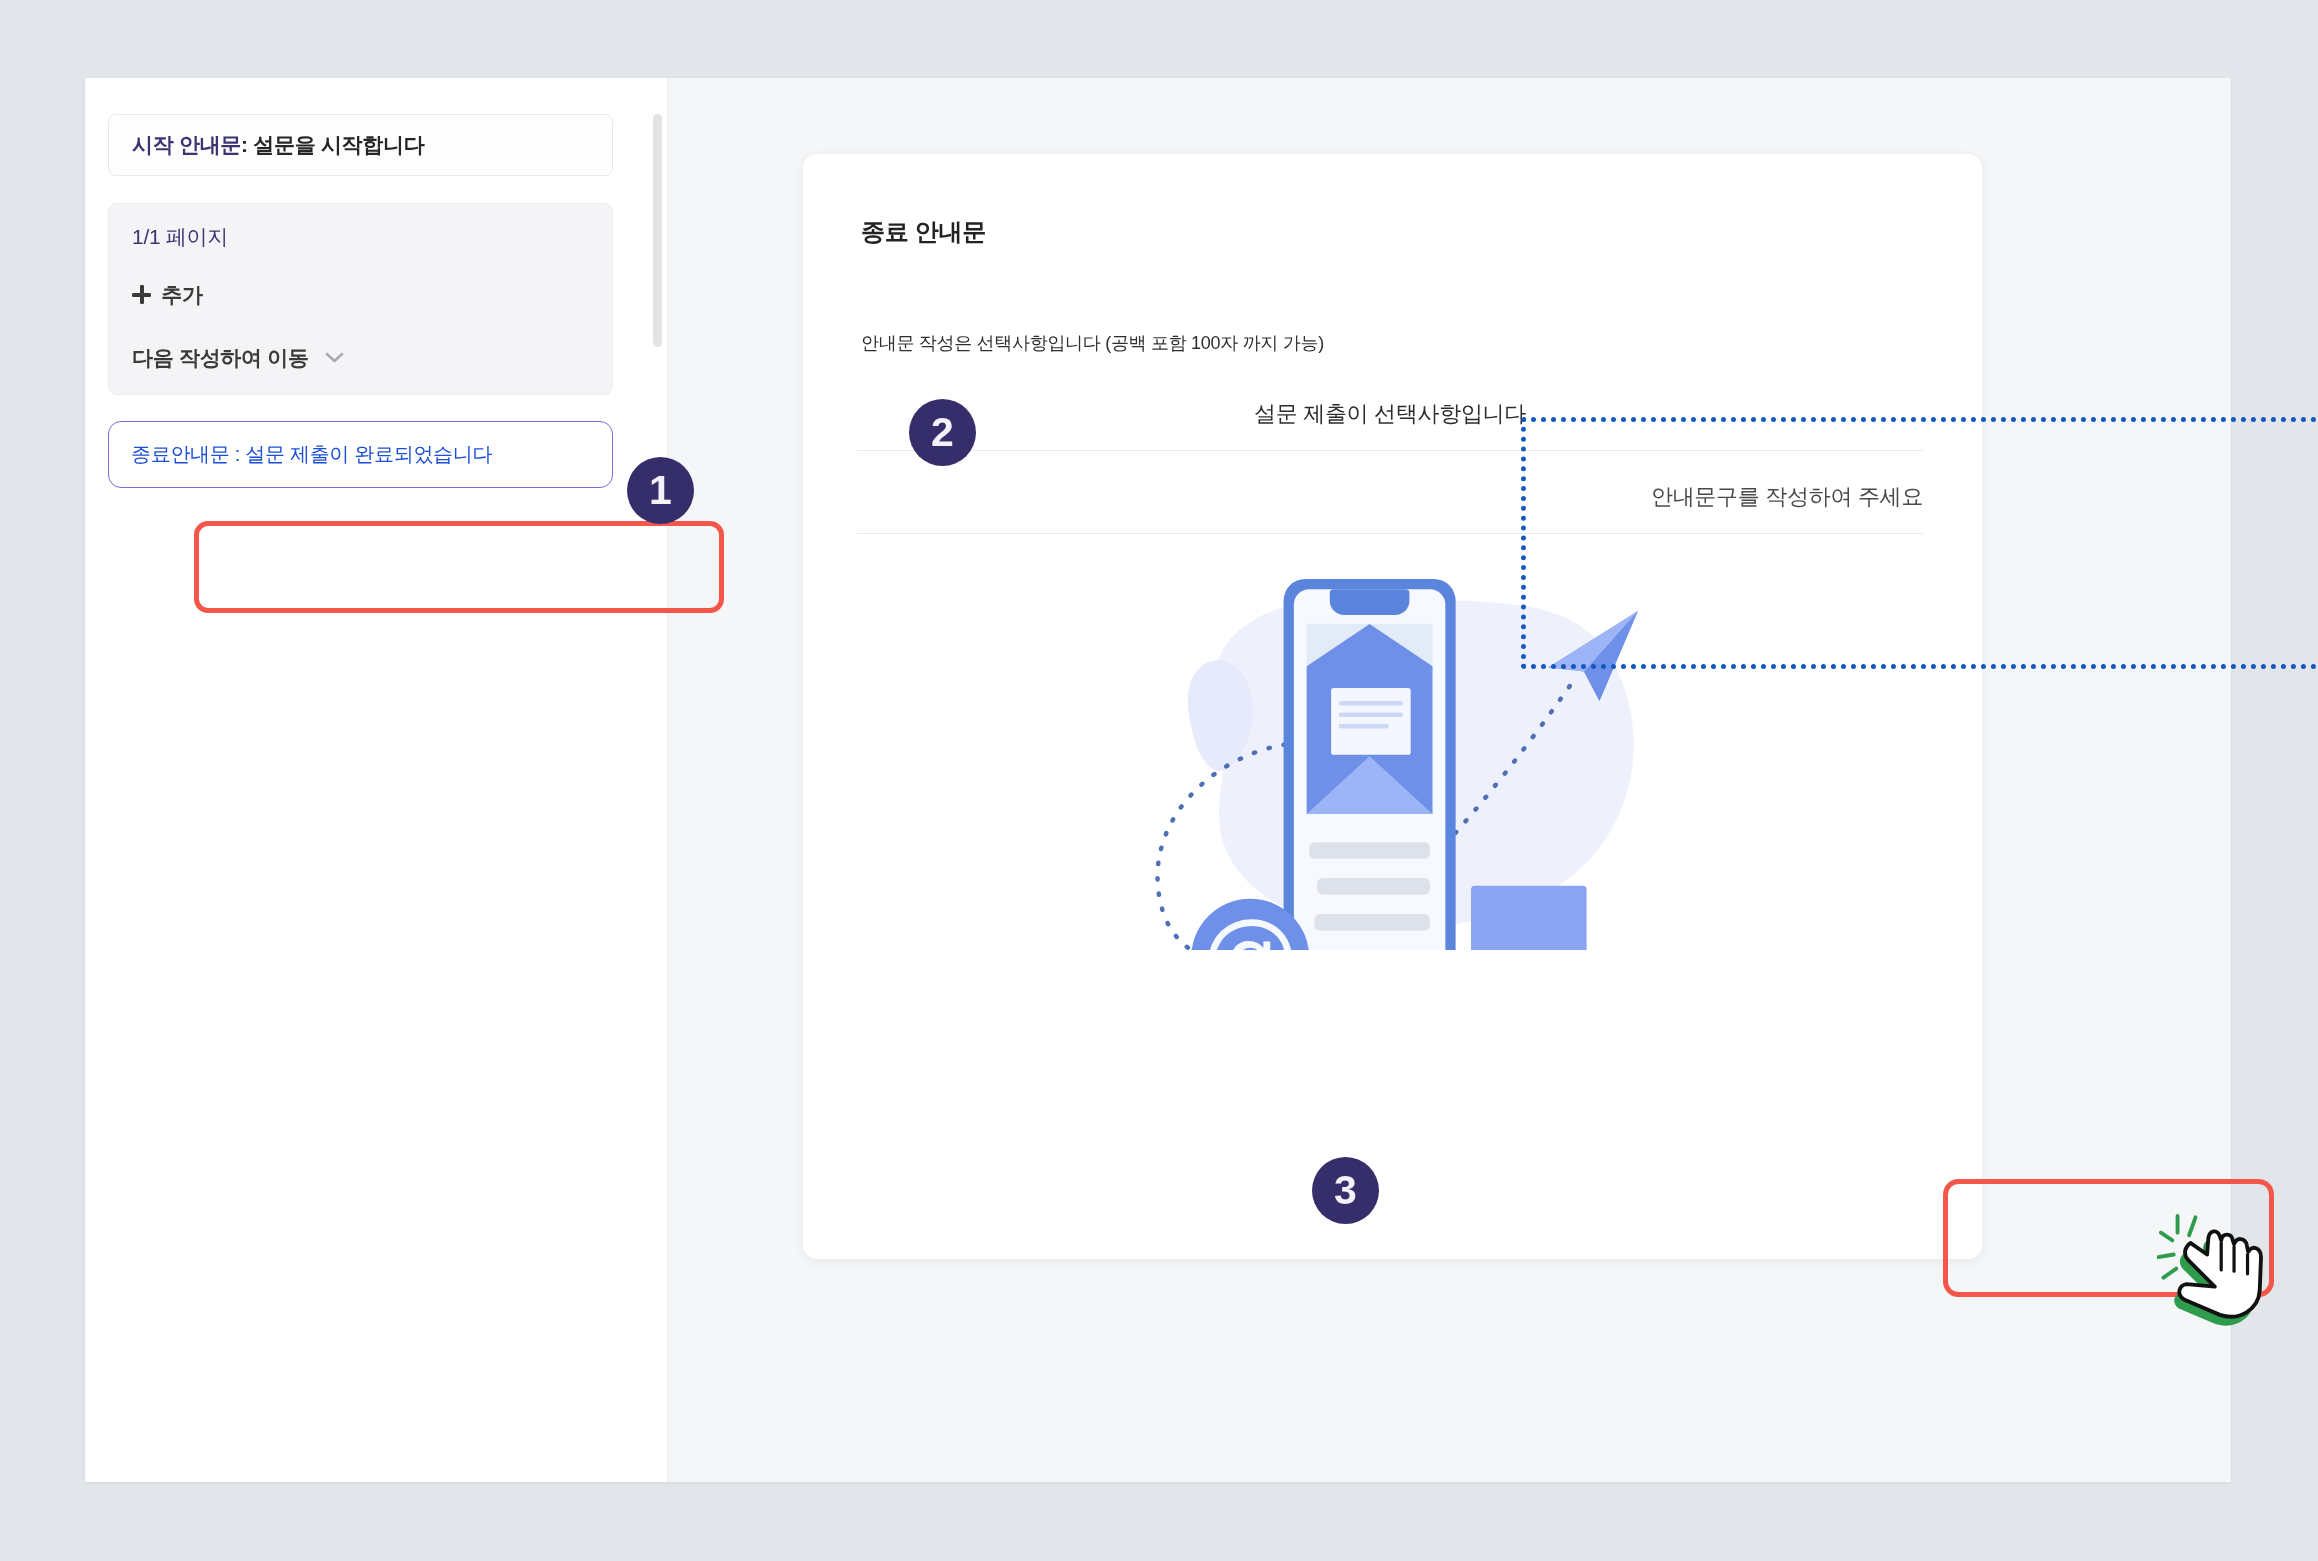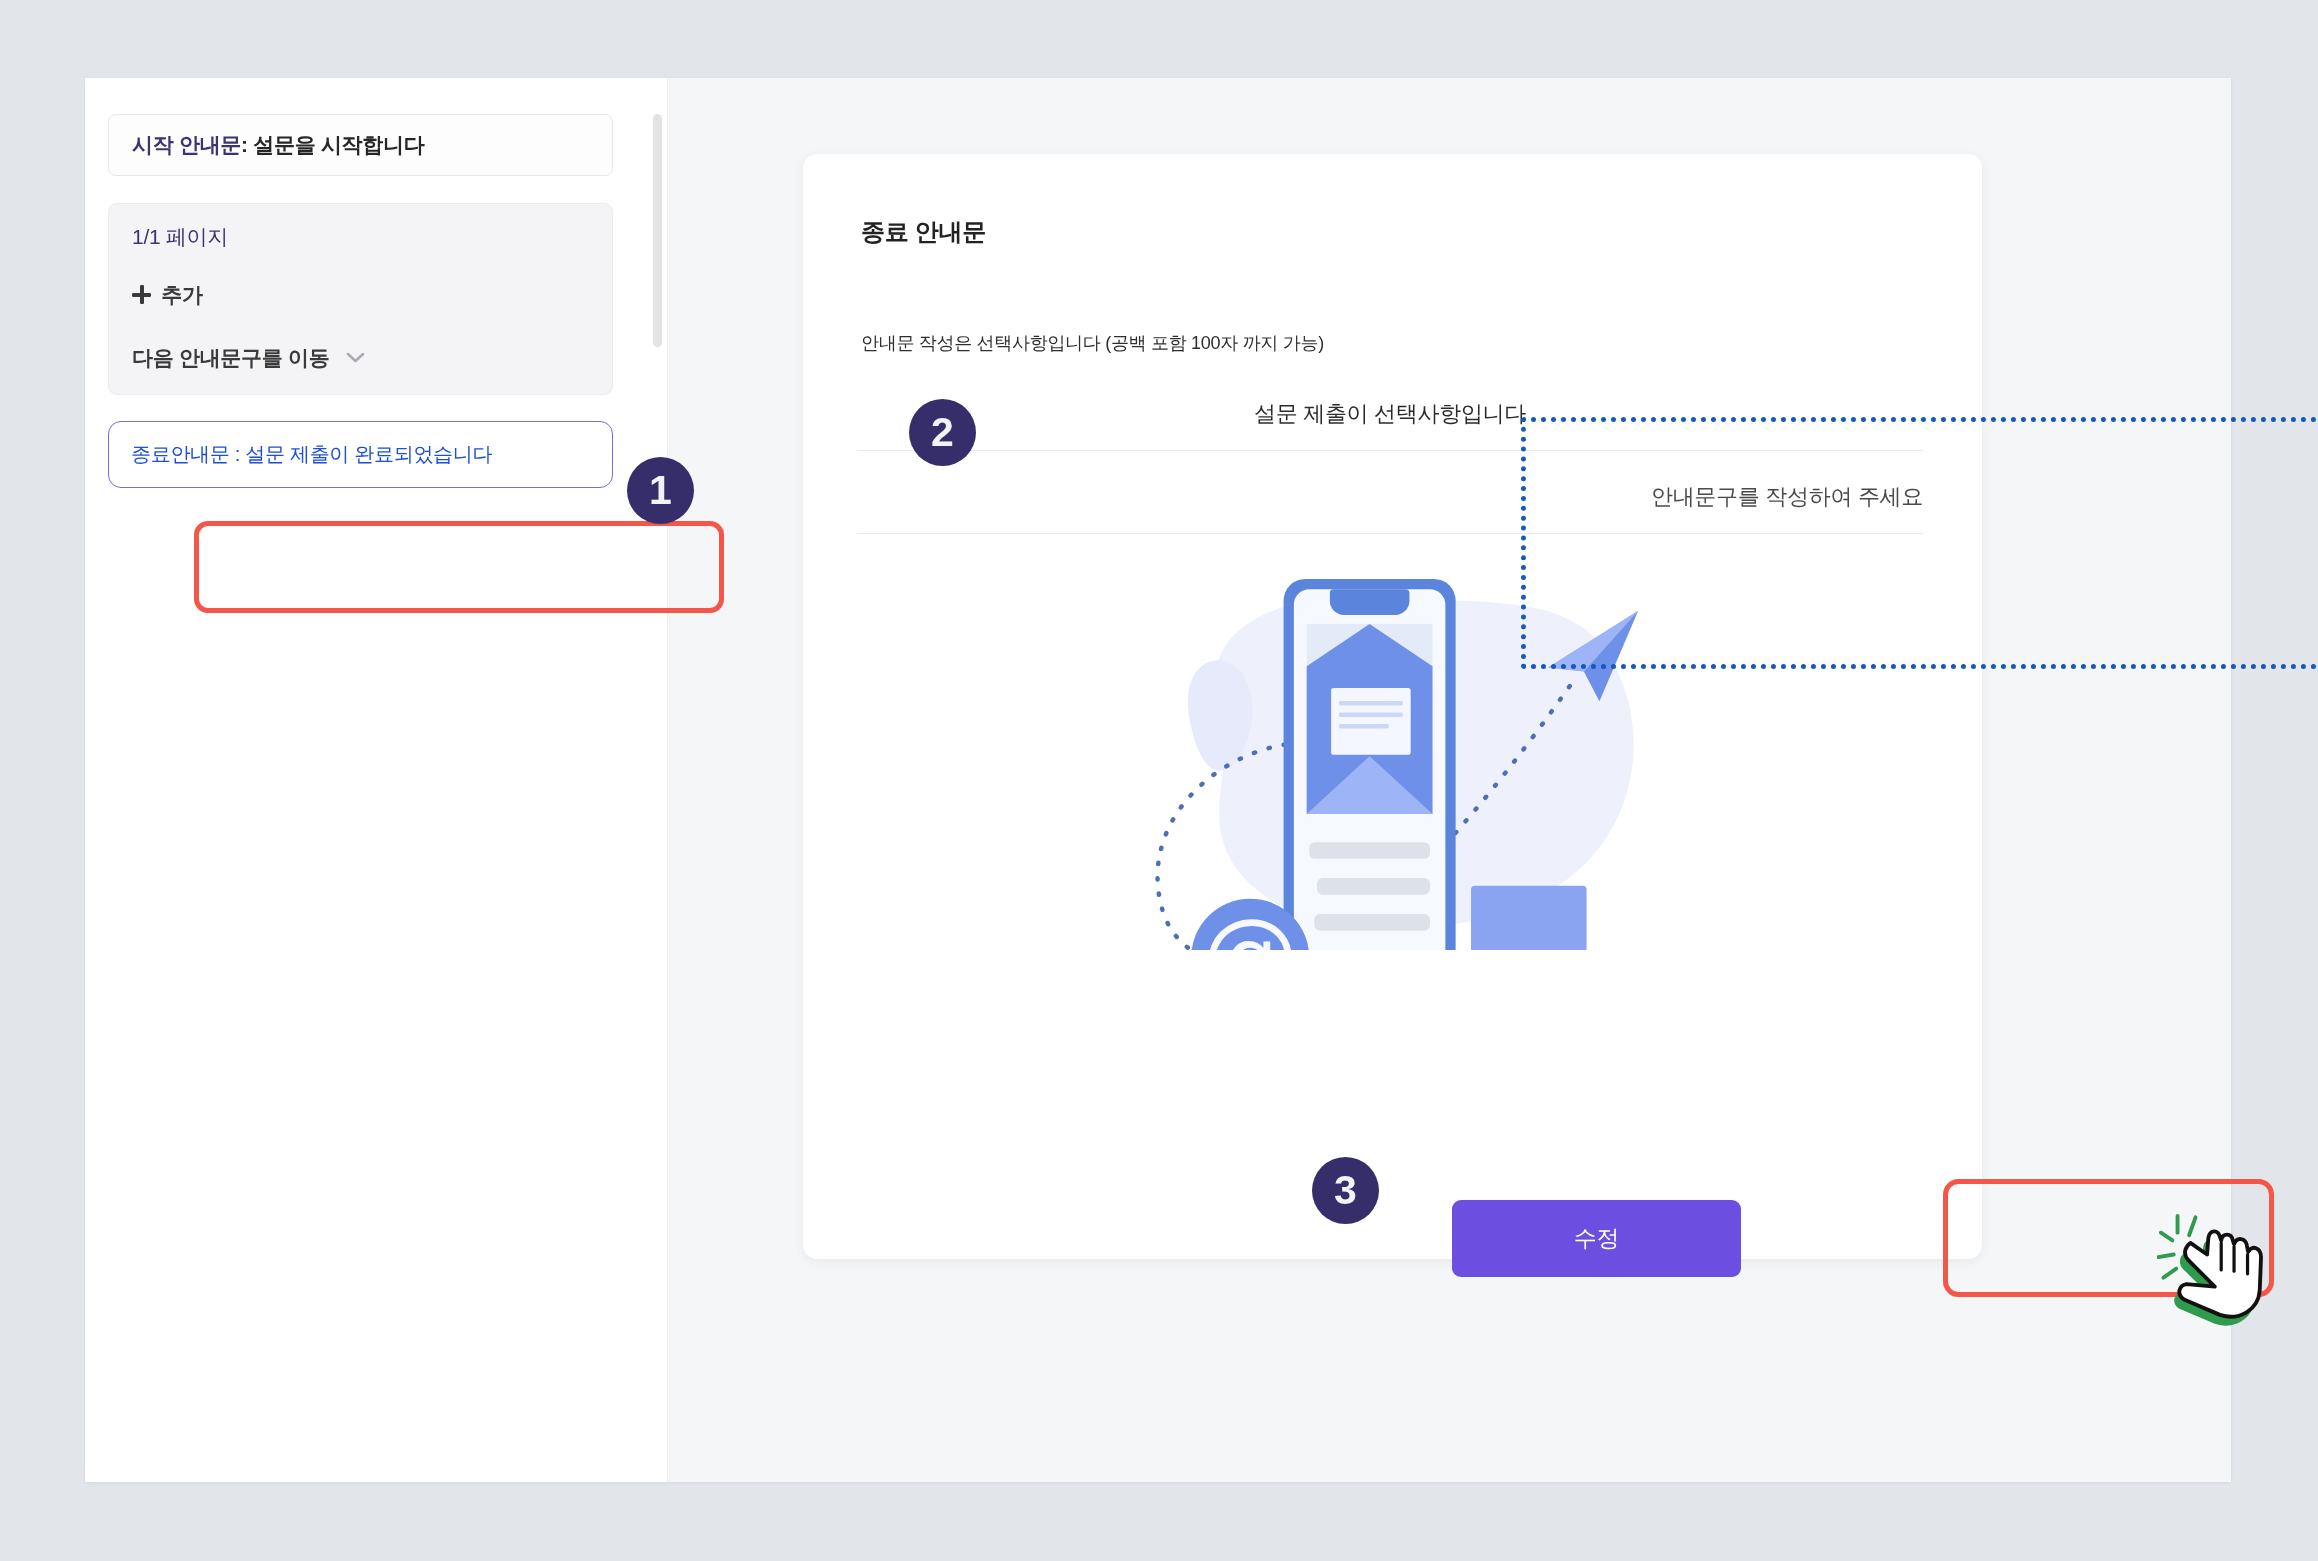--- a/index.html
+++ b/index.html
@@ -135,21 +135,21 @@
 
     <div id="page-group">
       <div id="page-counter">1/1 페이지</div>
 
       <div id="add-row">
         <span id="plus-icon"></span>
         <span id="add-label">추가</span>
       </div>
 
       <div id="next-page-row">
-        <span id="next-page-label">다음 안내문구를 이동</span>
+        <span id="next-page-label">다음 작성하여 이동</span>
         <svg id="chevron-down" viewBox="0 0 30 18">
           <path d="M3 3 L15 14 L27 3" fill="none" stroke="#a9a9b2" stroke-width="4" stroke-linecap="round" stroke-linejoin="round"></path>
         </svg>
       </div>
     </div>
 
     <div id="end-notice-item">
       <span>종료안내문 :  설문 제출이 완료되었습니다</span>
     </div>
 
@@ -206,21 +206,20 @@
         <rect x="296" y="620" width="180" height="26" rx="9" fill="#dde2ea"></rect>
 
         <circle cx="196" cy="632" r="92" fill="#6f90e8"></circle>
         <text x="196" y="678" font-family="DejaVu Sans, sans-serif" font-size="150" fill="#f6f9ff" text-anchor="middle">@</text>
 
         <path d="M660 180 L800 92 L740 232 L716 186 Z" fill="#8aa4f2"></path>
         <path d="M800 92 L716 186 L740 232 Z" fill="#6f90e8"></path>
         <path d="M660 180 L716 186 L800 92 Z" fill="#9db4f6"></path>
       </svg>
 
-      <button id="edit-button">수정</button>
     </div>
 
     <div id="dotted-box"></div>
 
     <div id="edit-button-highlight"></div>
 
     <svg id="cursor-hand" viewBox="0 0 190 190">
       <g stroke="#2f9c4d" stroke-width="6" stroke-linecap="round">
         <line x1="32" y1="14" x2="32" y2="40"></line>
         <line x1="6" y1="40" x2="24" y2="52"></line>

